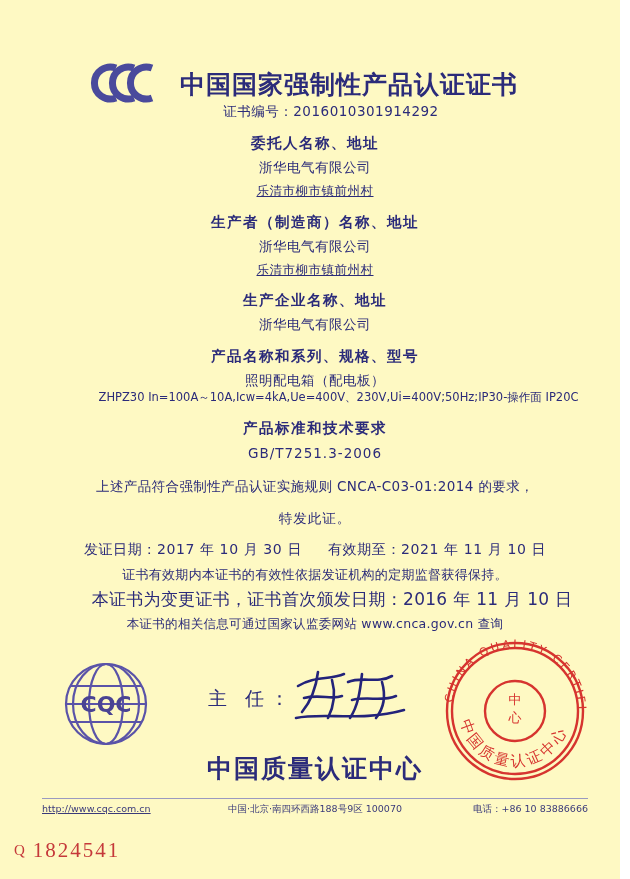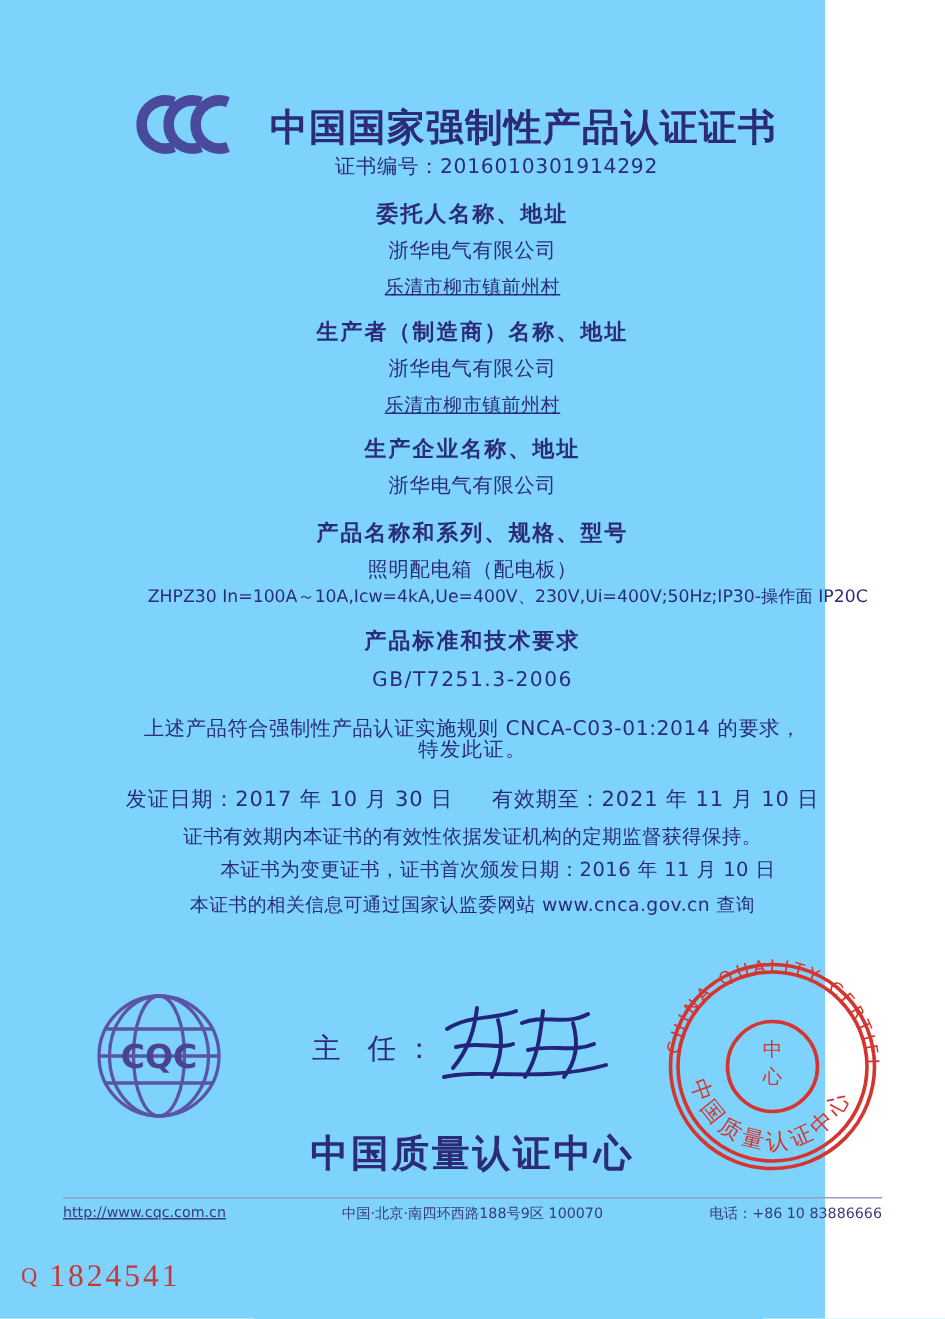--- a/index.html
+++ b/index.html
@@ -10,23 +10,23 @@
   body {
     width: 630px;
     height: 879px;
     font-family: "DejaVu Sans", sans-serif;
     color: #2b2b6a;
     position: relative;
     overflow: hidden;
   }
   .page {
     position: relative;
-    width: 550px;
+    width: 620px;
     height: 879px;
-    background: #7dd3fc;
+    background: #fef9c3;
   }
 
   
   .header {
     position: absolute;
     top: 30px;
     left: 0;
     width: 630px;
     height: 70px;
   }
@@ -96,37 +96,36 @@
     margin-top: 8px;
     letter-spacing: 1px;
   }
   .statement {
     font-size: 13.5px;
     margin-top: 16px;
     letter-spacing: 0.4px;
   }
   .statement2 {
     font-size: 13.5px;
-    margin-top: 0;
+    margin-top: 16px;
     letter-spacing: 1px;
-    font-family: Liberation Mono, monospace;
   }
   .dates {
     font-size: 14px;
     margin-top: 14px;
     letter-spacing: 0.6px;
   }
   .dates .gap { display: inline-block; width: 26px; }
   .note {
     font-size: 13px;
     margin-top: 8px;
     letter-spacing: 0.3px;
   }
   .note2 {
-    font-size: 13px;
+    font-size: 17px;
     margin-top: 6px;
     letter-spacing: 0.3px;
     padding-left: 34px;
   }
   .note3 {
     font-size: 12.5px;
     margin-top: 6px;
     letter-spacing: 0.3px;
   }
 

